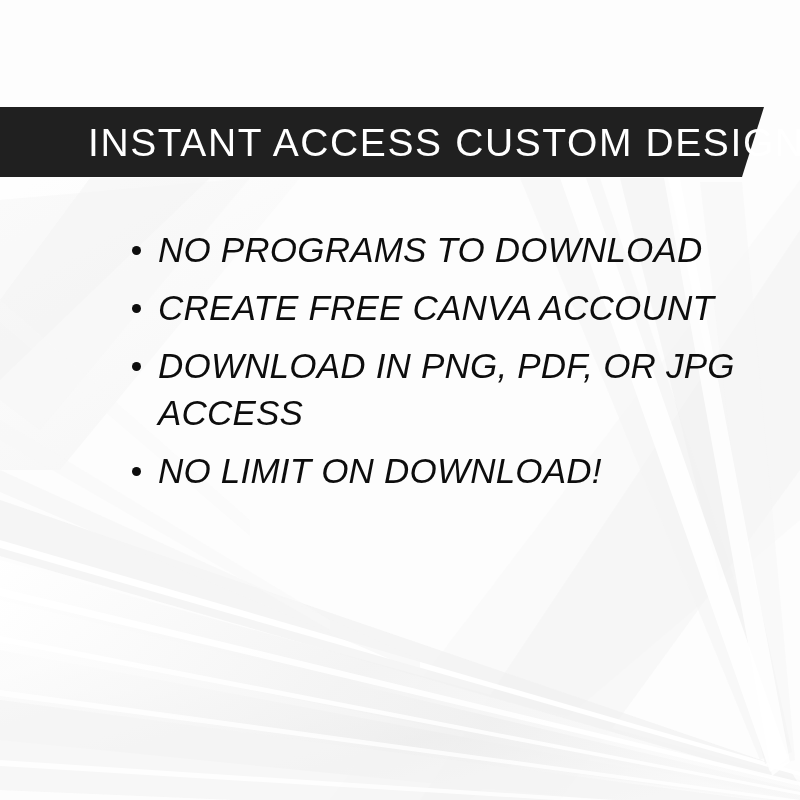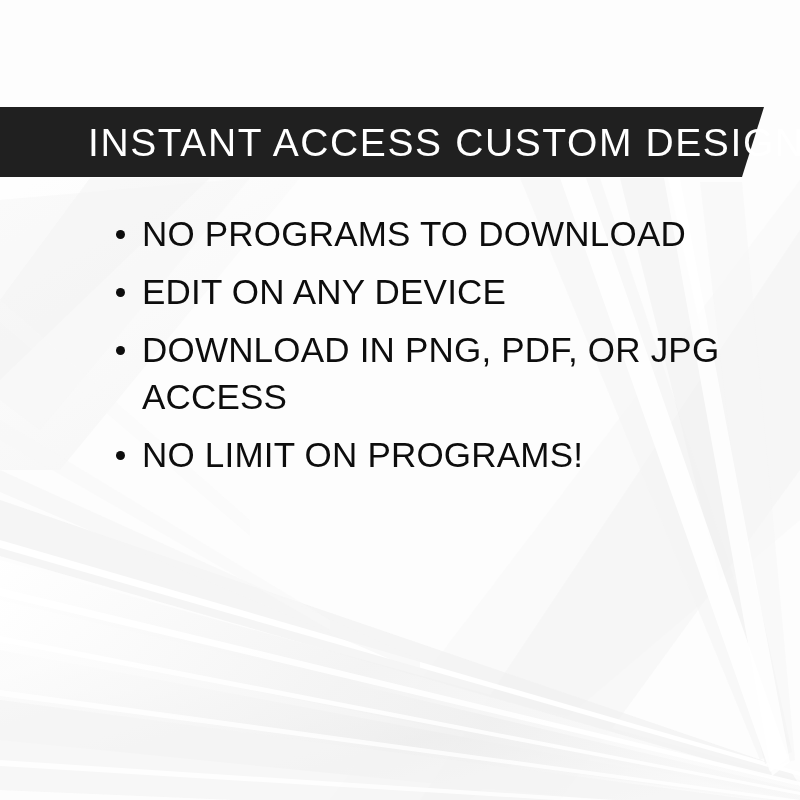--- a/index.html
+++ b/index.html
@@ -63,24 +63,25 @@
     line-height: 1;
     -webkit-font-smoothing: antialiased;
   }
 
   
   #feature-list {
     position: absolute;
     left: 112px;
     top: 210px;
     width: 640px;
-    margin: 0;
+    margin: 16px;
     padding: 0;
     list-style: none;
     z-index: 2;
+    font-style: italic;
   }
   .feature-item {
     position: relative;
     padding-left: 30px;
     margin: 0 0 11px 0;
     color: #0d0d0d;
     font-family: "Liberation Sans", sans-serif;
     font-size: 35px;
     font-weight: 300;
     letter-spacing: 0.2px;
@@ -167,25 +168,25 @@
     <div id="banner-title">INSTANT ACCESS CUSTOM DESIGNS</div>
   </div>
 
   <ul id="feature-list">
     <li class="feature-item">
       <span class="dot"></span>
       <span class="txt">NO PROGRAMS TO DOWNLOAD</span>
     </li>
     <li class="feature-item">
       <span class="dot"></span>
-      <span class="txt">EDIT ON ANY DEVICE</span>
+      <span class="txt">CREATE FREE CANVA ACCOUNT</span>
     </li>
     <li class="feature-item">
       <span class="dot"></span>
       <span class="txt">DOWNLOAD IN PNG, PDF, OR JPG ACCESS</span>
     </li>
     <li class="feature-item">
       <span class="dot"></span>
-      <span class="txt">NO LIMIT ON PROGRAMS!</span>
+      <span class="txt">NO LIMIT ON DOWNLOAD!</span>
     </li>
   </ul>
 
 </div>
 
 </body></html>

